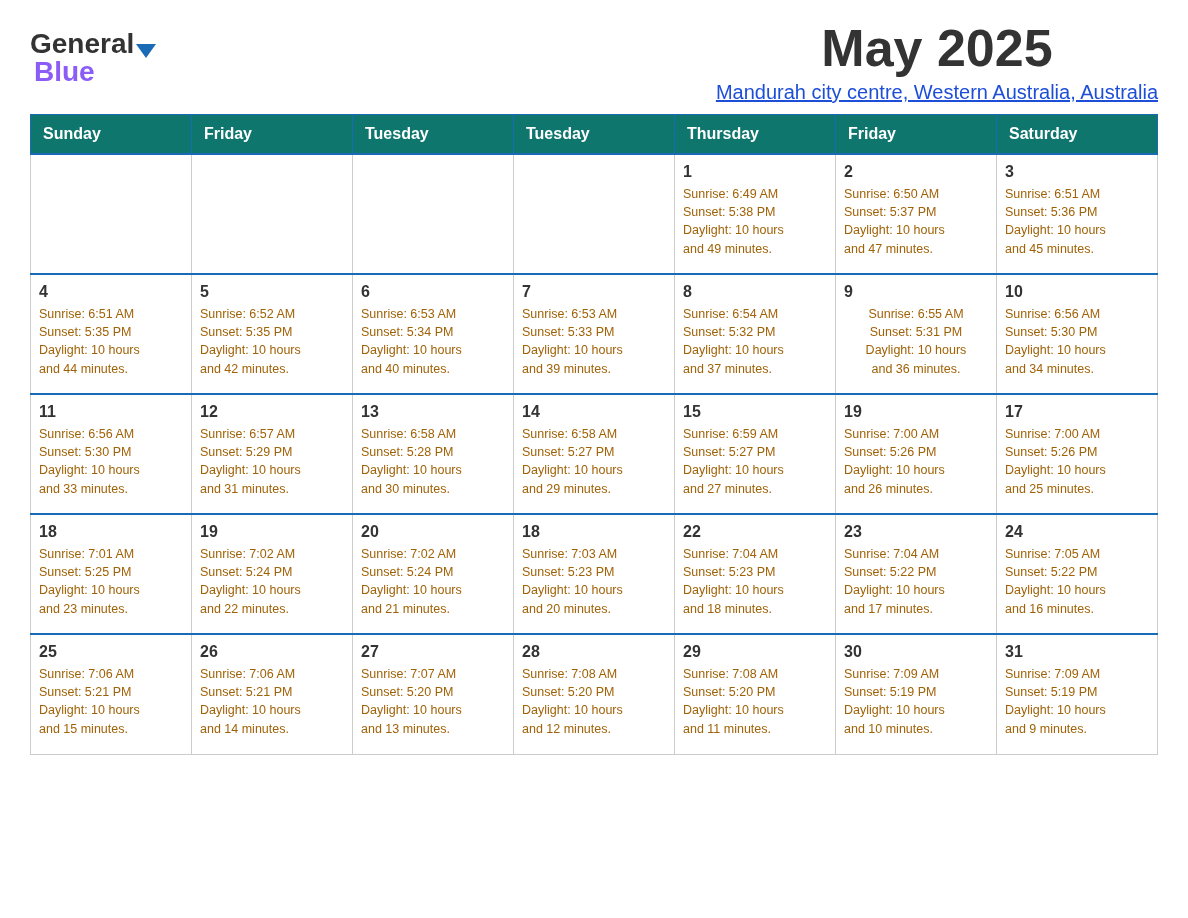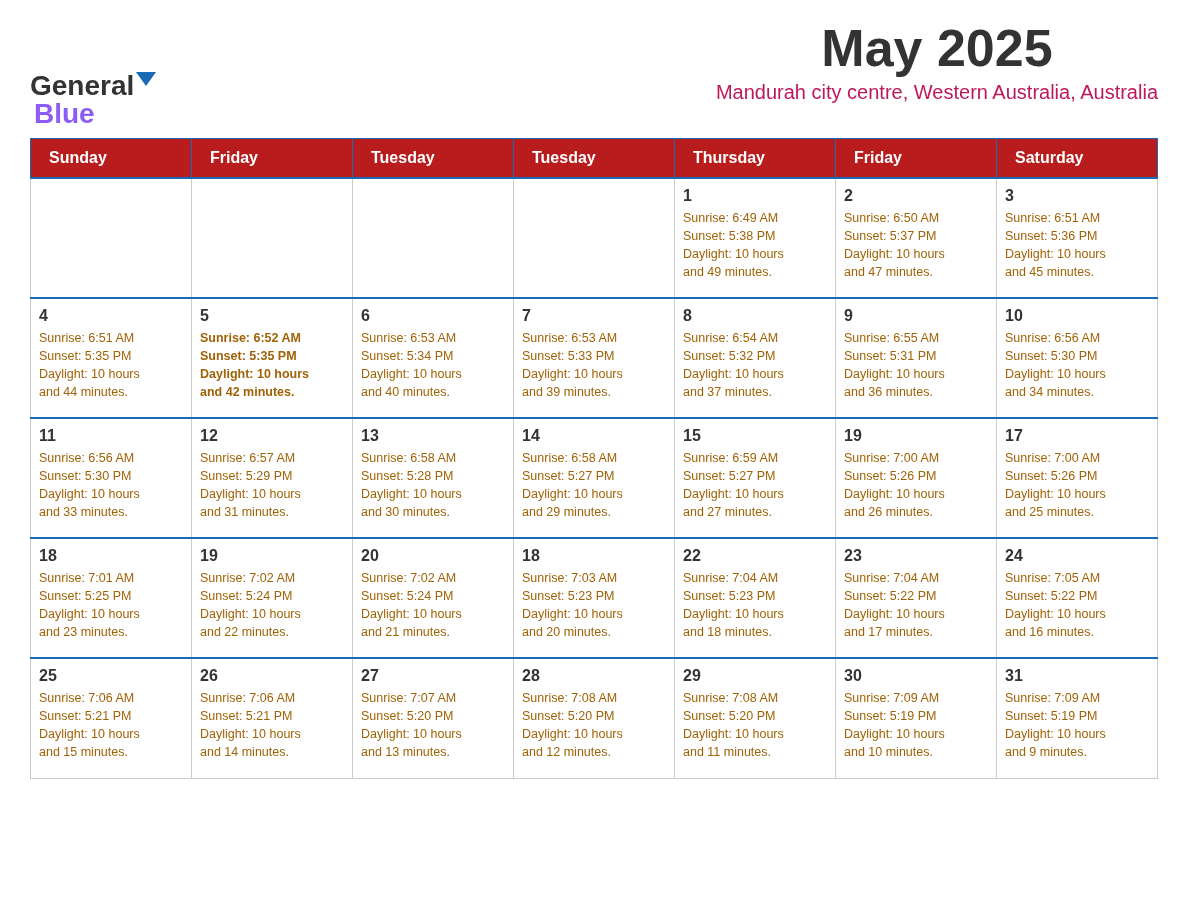--- a/index.html
+++ b/index.html
@@ -34,48 +34,48 @@
       width: 0;
       height: 0;
       border-left: 10px solid transparent;
       border-right: 10px solid transparent;
       border-top: 14px solid #1a6bb5;
       margin-left: 2px;
       vertical-align: middle;
     }
     .logo-line {
       display: flex;
-      align-items: flex-start;
-      margin-top: 42px;
+      align-items: flex-end;
     }
     .title-block {
       text-align: center;
     }
     .month-title {
       font-size: 52px;
       font-weight: bold;
       color: #333;
       line-height: 1.1;
     }
     .subtitle {
       font-size: 20px;
-      color: #be185d;
+      color: #1d4ed8;
       margin-top: 4px;
+      text-decoration: underline;
     }
     .calendar {
       width: 100%;
       border-collapse: collapse;
       margin-top: 10px;
     }
     .calendar th {
-      background-color: #b91c1c;
+      background-color: #0f766e;
       color: #fff;
       font-size: 16px;
       font-weight: bold;
-      padding: 10px 18px;
+      padding: 10px 12px;
       text-align: left;
       border: 1px solid #1a6bb5;
     }
     .calendar td {
       vertical-align: top;
       padding: 8px;
       border: 1px solid #ccc;
       border-top: 2px solid #1a6bb5;
       font-size: 13px;
       width: 14.28%;
@@ -159,21 +159,21 @@
       <tr>
         <td>
           <span class="day-num">4</span>
           <div class="day-info" style="white-space: pre-line;">Sunrise: 6:51 AM
 Sunset: 5:35 PM
 Daylight: 10 hours
 and 44 minutes.</div>
         </td>
         <td>
           <span class="day-num">5</span>
-          <div class="day-info" style="white-space: pre-line; font-weight: bold;">Sunrise: 6:52 AM
+          <div class="day-info" style="white-space: pre-line;">Sunrise: 6:52 AM
 Sunset: 5:35 PM
 Daylight: 10 hours
 and 42 minutes.</div>
         </td>
         <td>
           <span class="day-num">6</span>
           <div class="day-info" style="white-space: pre-line;">Sunrise: 6:53 AM
 Sunset: 5:34 PM
 Daylight: 10 hours
 and 40 minutes.</div>
@@ -187,21 +187,21 @@
         </td>
         <td>
           <span class="day-num">8</span>
           <div class="day-info" style="white-space: pre-line;">Sunrise: 6:54 AM
 Sunset: 5:32 PM
 Daylight: 10 hours
 and 37 minutes.</div>
         </td>
         <td>
           <span class="day-num">9</span>
-          <div class="day-info" style="white-space: pre-line;">Sunrise: 6:55 AM
+          <div class="day-info" style="white-space: pre-line; text-align: center;">Sunrise: 6:55 AM
 Sunset: 5:31 PM
 Daylight: 10 hours
 and 36 minutes.</div>
         </td>
         <td>
           <span class="day-num">10</span>
           <div class="day-info" style="white-space: pre-line;">Sunrise: 6:56 AM
 Sunset: 5:30 PM
 Daylight: 10 hours
 and 34 minutes.</div>

